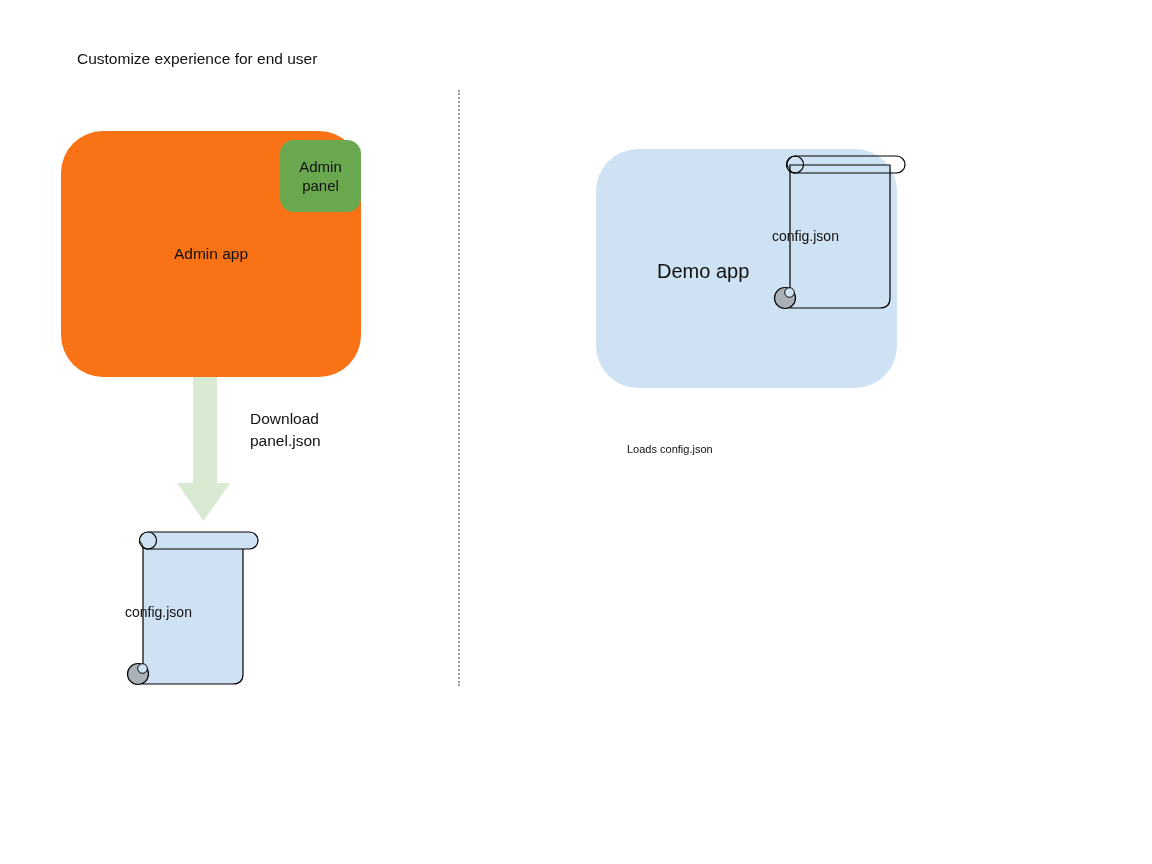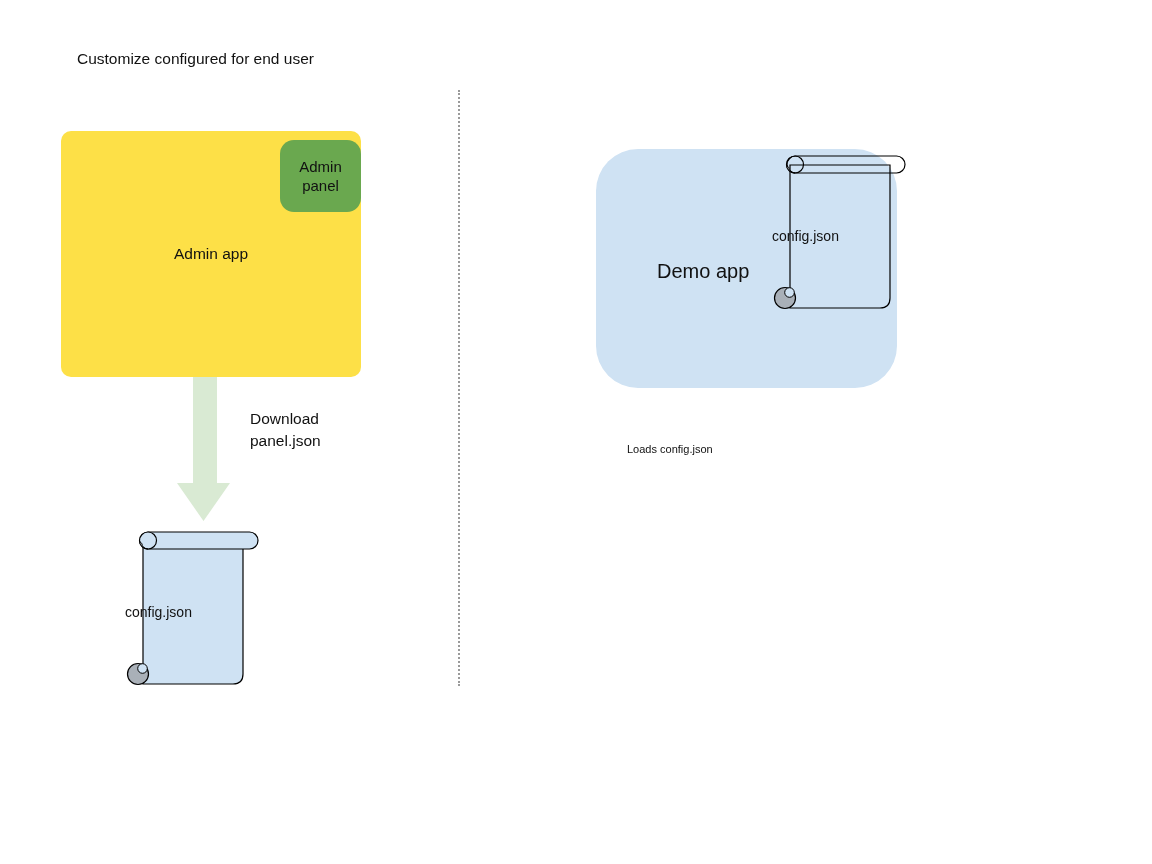--- a/index.html
+++ b/index.html
@@ -49,23 +49,23 @@
   }
   #demo-app-label { position:absolute; left:657px; top:260px; font-size:20px; white-space:nowrap; }
 
   #loads-caption { position:absolute; left:627px; top:443px; font-size:11px; white-space:nowrap; }
 </style>
 </head>
 <body>
 
 <div id="canvas">
 
-  <div id="left-title" class="title">Customize configured for end user</div>
+  <div id="left-title" class="title">Customize experience for end user</div>
 
-  <div id="admin-app" style="background: #fde047; border-radius: 10px;">
+  <div id="admin-app" style="background: #f97316;">
     <span class="app-label">Admin app</span>
   </div>
 
   <div id="admin-panel" style="background: rgb(106, 168, 79);">
     <span>Admin panel</span>
   </div>
 
   <svg id="down-arrow" width="70" height="146" viewBox="0 0 70 146">
     <path d="M25 0 H49 V106 H62 L35.5 144 L9 106 H25 Z" stroke="none" fill="#d9ead3"></path>
   </svg>

